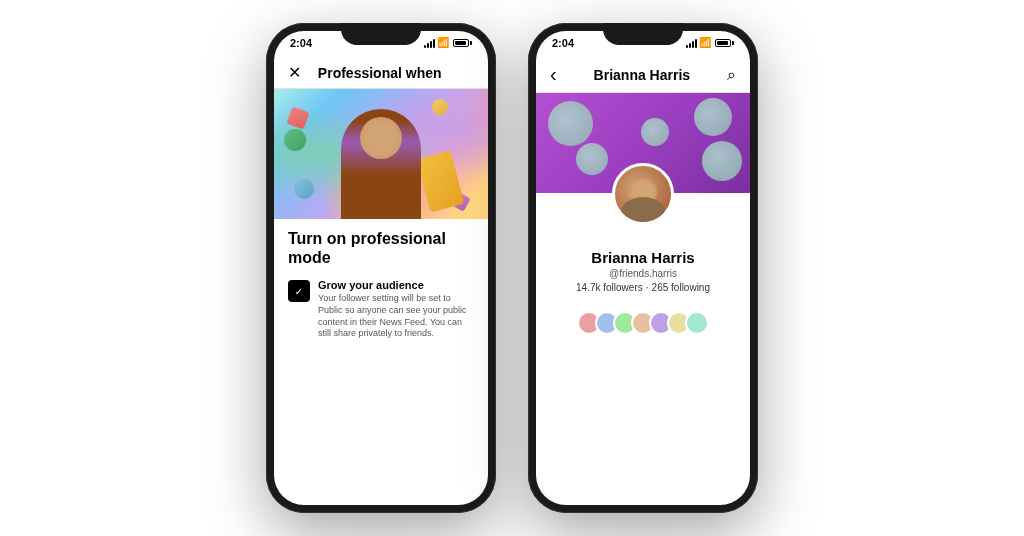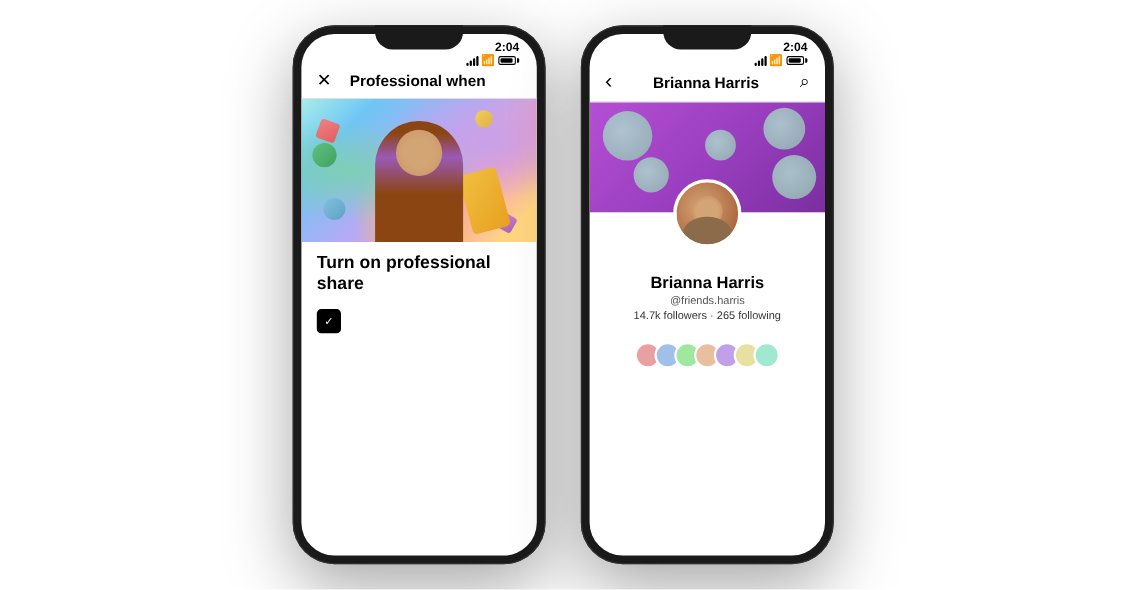--- a/index.html
+++ b/index.html
@@ -53,27 +53,26 @@
       height: 22px;
       background: #1a1a1a;
       border-radius: 0 0 16px 16px;
       z-index: 10;
     }
 
     
     .status-bar {
       display: flex;
       justify-content: space-between;
-      align-items: flex-end;
+      align-items: flex-start;
       padding: 6px 16px 0;
       font-size: 10px;
       font-weight: 600;
       height: 28px;
       flex-shrink: 0;
-      flex-direction: column;
     }
 
     .status-time { font-size: 11px; font-weight: 700; }
 
     .status-icons {
       display: flex;
       align-items: center;
       gap: 3px;
       font-size: 9px;
     }
@@ -408,25 +407,29 @@
           <div style="position:absolute;top:10px;right:40px;width:16px;height:16px;background:linear-gradient(135deg,#f0d060,#e0b040);border-radius:50%;"></div>
           <div style="position:absolute;bottom:20px;left:20px;width:20px;height:20px;background:linear-gradient(135deg,#80c0e0,#60a0c0);border-radius:50%;"></div>
           <div style="position:absolute;bottom:10px;right:20px;width:15px;height:15px;background:linear-gradient(135deg,#d080d0,#b060b0);border-radius:3px;transform:rotate(30deg);"></div>
 
           <div class="telescope"></div>
 
           <div class="hero-person"></div>
         </div>
 
         <div class="pro-content">
-          <div class="pro-title">Turn on professional share</div>
+          <div class="pro-title">Turn on professional mode</div>
 
 
           <div class="feature-item">
             <div class="feature-icon checked">✓</div>
+            <div class="feature-text">
+              <div class="feature-title">Grow your audience</div>
+              <div class="feature-desc">Your follower setting will be set to Public so anyone can see your public content in their News Feed. You can still share privately to friends.</div>
+            </div>
           </div>
 
         </div>
       </div>
     </div>
   </div>
 
   <div class="phone">
     <div class="notch"></div>
     <div class="phone-inner">

